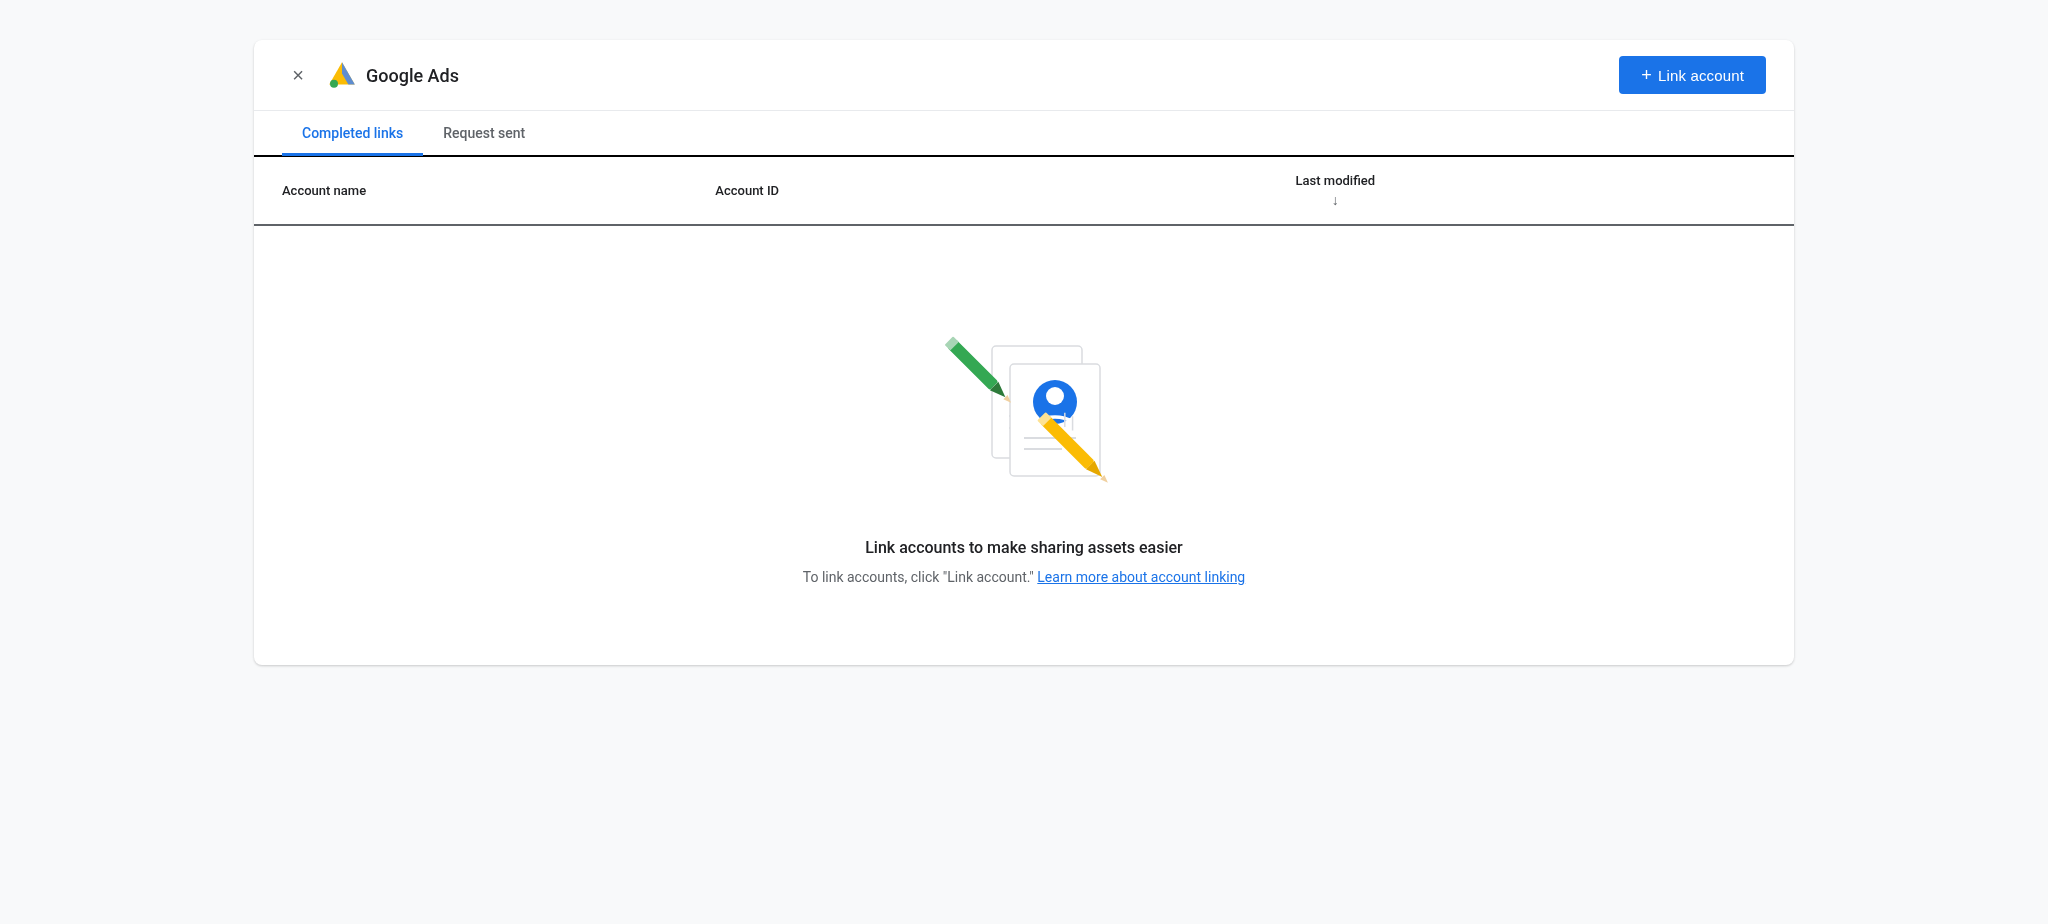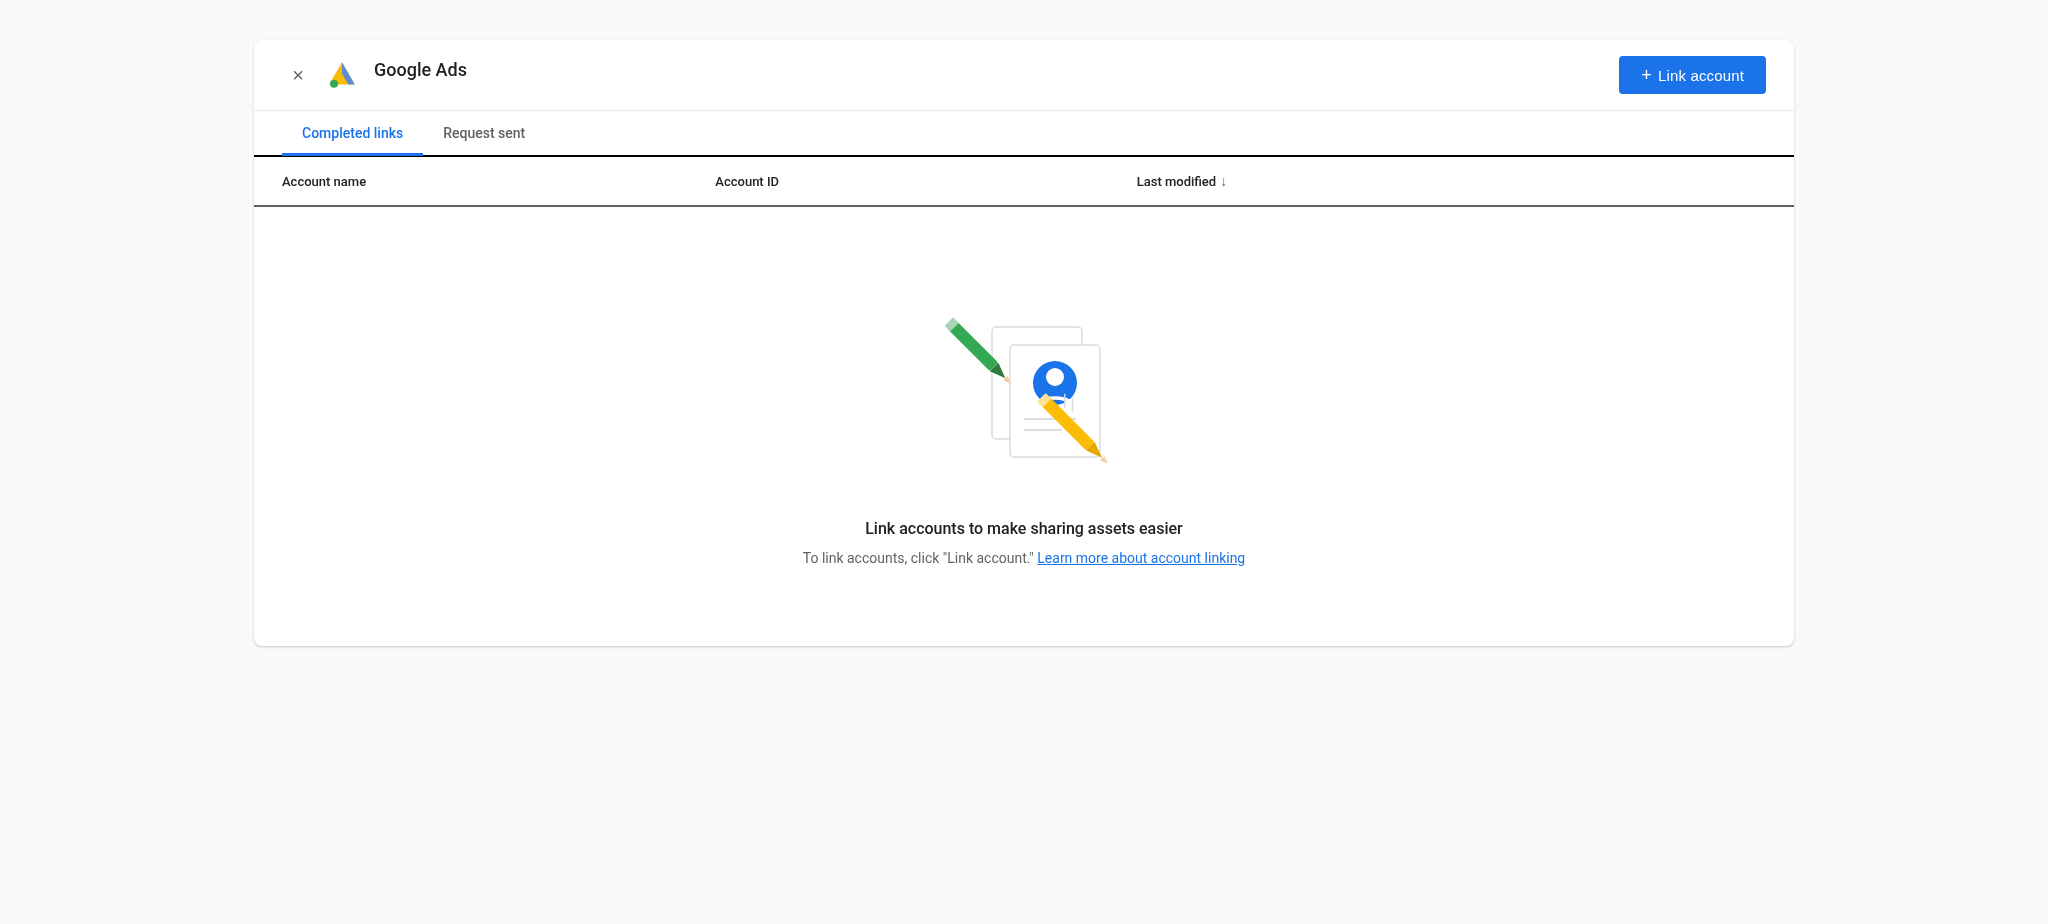--- a/index.html
+++ b/index.html
@@ -41,21 +41,22 @@
       justify-content: center;
       border: none;
       background: transparent;
       cursor: pointer;
       border-radius: 50%;
       color: #5f6368;
       font-size: 20px;
     }
     .google-ads-logo {
       display: flex;
-      gap: 16px;
+      align-items: center;
+      gap: 8px;
     }
     .logo-triangle {
       width: 32px;
       height: 32px;
     }
     .app-title {
       font-size: 18px;
       font-weight: 500;
       color: #202124;
     }
@@ -180,21 +181,21 @@
     <div class="tab">Request sent</div>
   </div>
 
   <div class="table-header">
     <div class="th">
       <span>Account name</span>
     </div>
     <div class="th">
       <span>Account ID</span>
     </div>
-    <div class="th" style="cursor:pointer;">
+    <div class="th" style="cursor:pointer;flex-direction:column;">
       <span>Last modified</span>
       <span class="sort-arrow">↓</span>
     </div>
   </div>
 
   <div class="empty-state">
 
     <svg class="illustration" viewBox="0 0 220 220" fill="none" xmlns="http://www.w3.org/2000/svg">
 
       <rect x="78" y="60" width="90" height="112" rx="4" fill="white" stroke="#dadce0" stroke-width="1.5"></rect>

